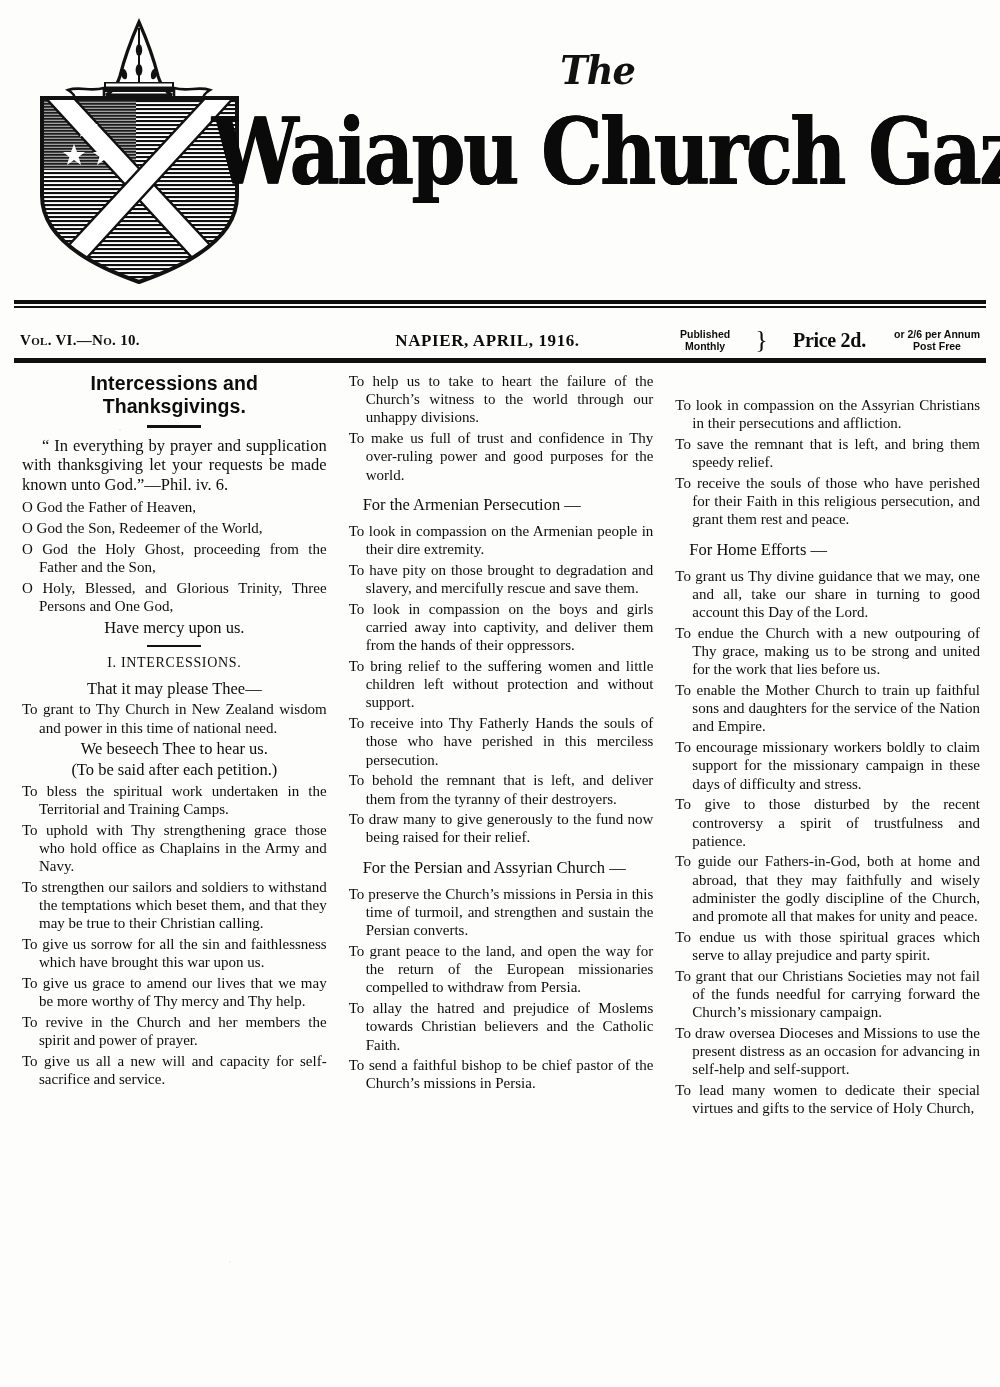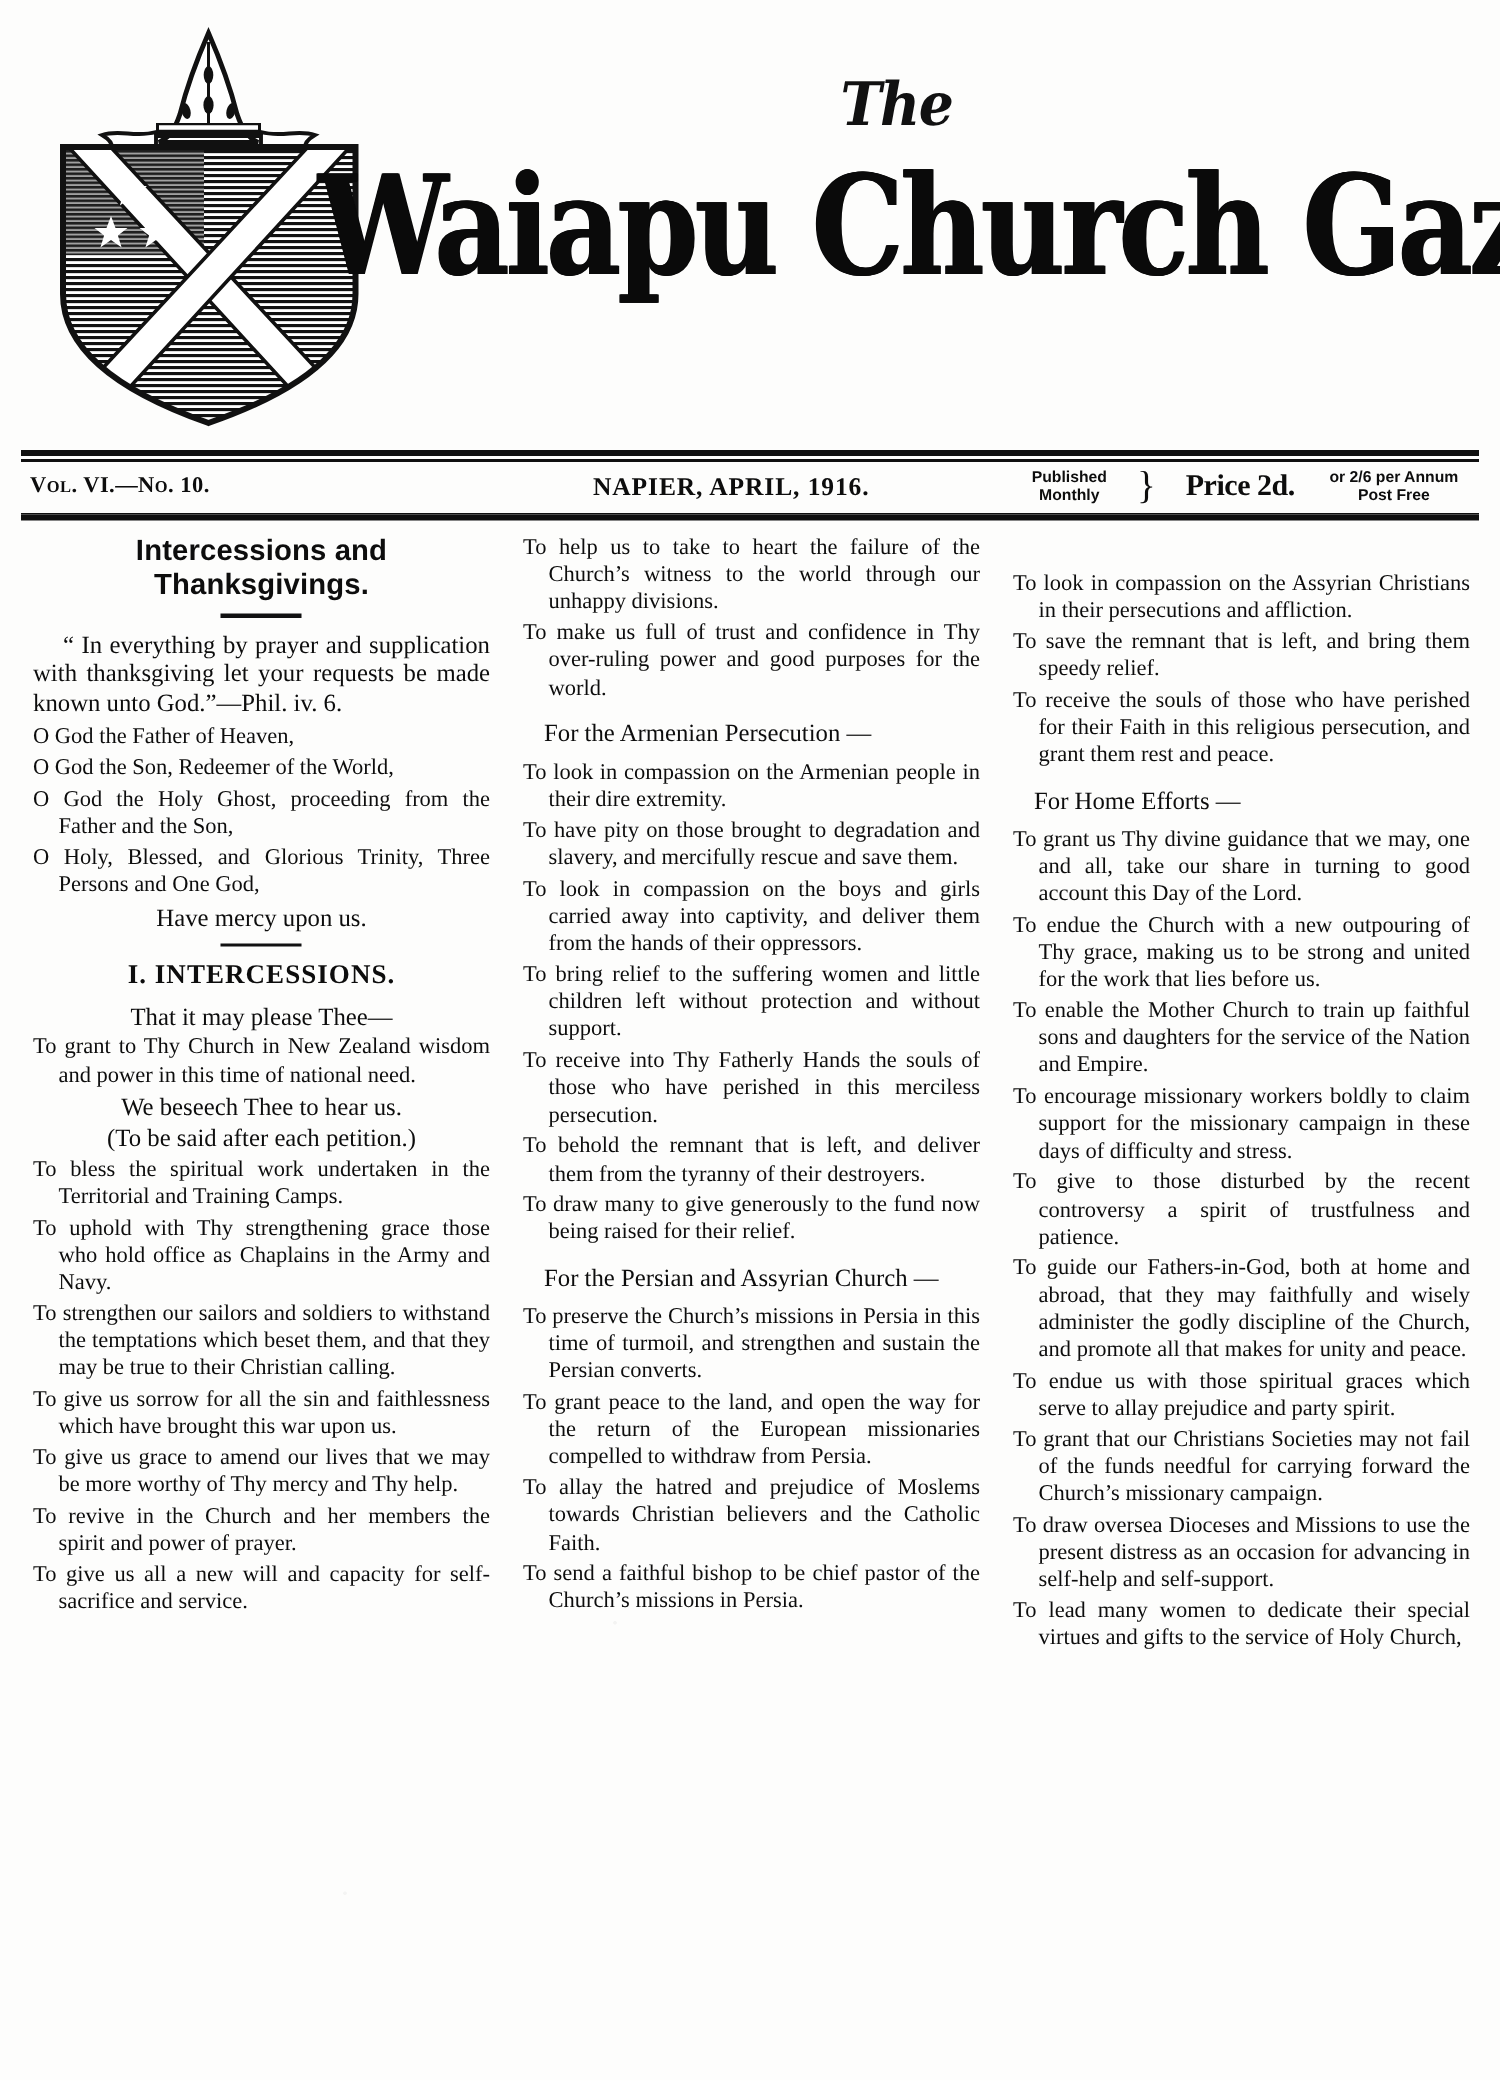--- a/index.html
+++ b/index.html
@@ -89,40 +89,41 @@
     height: 1.5px;
     background: #101010;
     margin: 0;
   }
   .infobar {
     display: flex;
     align-items: center;
     height: 34px;
     padding: 0 6px;
     font-family: "Liberation Serif", serif;
+    margin-top: 16px;
   }
   .vol {
     flex: 0 0 275px;
     font-size: 15px;
     font-weight: 700;
     font-variant: small-caps;
     letter-spacing: .3px;
   }
   .place-date {
     flex: 1;
     text-align: center;
     font-size: 17px;
     font-weight: 700;
     letter-spacing: .6px;
   }
   .pricebox {
     flex: 0 0 300px;
     display: flex;
     align-items: center;
-    justify-content: center;
+    justify-content: space-between;
     gap: 20px;
     font-weight: 700;
   }
   .pub-monthly {
     font-size: 10.5px;
     line-height: 1.05;
     text-align: center;
     font-family: "Liberation Sans", sans-serif;
     font-weight: 700;
   }
@@ -169,24 +170,24 @@
     font-family: "Liberation Sans", sans-serif;
   }
   .short-rule {
     width: 54px;
     height: 2.5px;
     background: #111;
     margin: 7px auto 8px auto;
   }
   .section-head {
     text-align: center;
-    font-size: 18px;
+    font-size: 14px;
     letter-spacing: .7px;
     margin: 2px 0 8px 0;
-    font-weight: 700;
+    font-weight: 400;
   }
   .quote {
     font-size: 16.5px;
     line-height: 1.21;
     text-indent: 20px;
     margin: 0 0 3px 0;
     text-align: justify;
   }
   .subhead {
     font-size: 16.5px;

